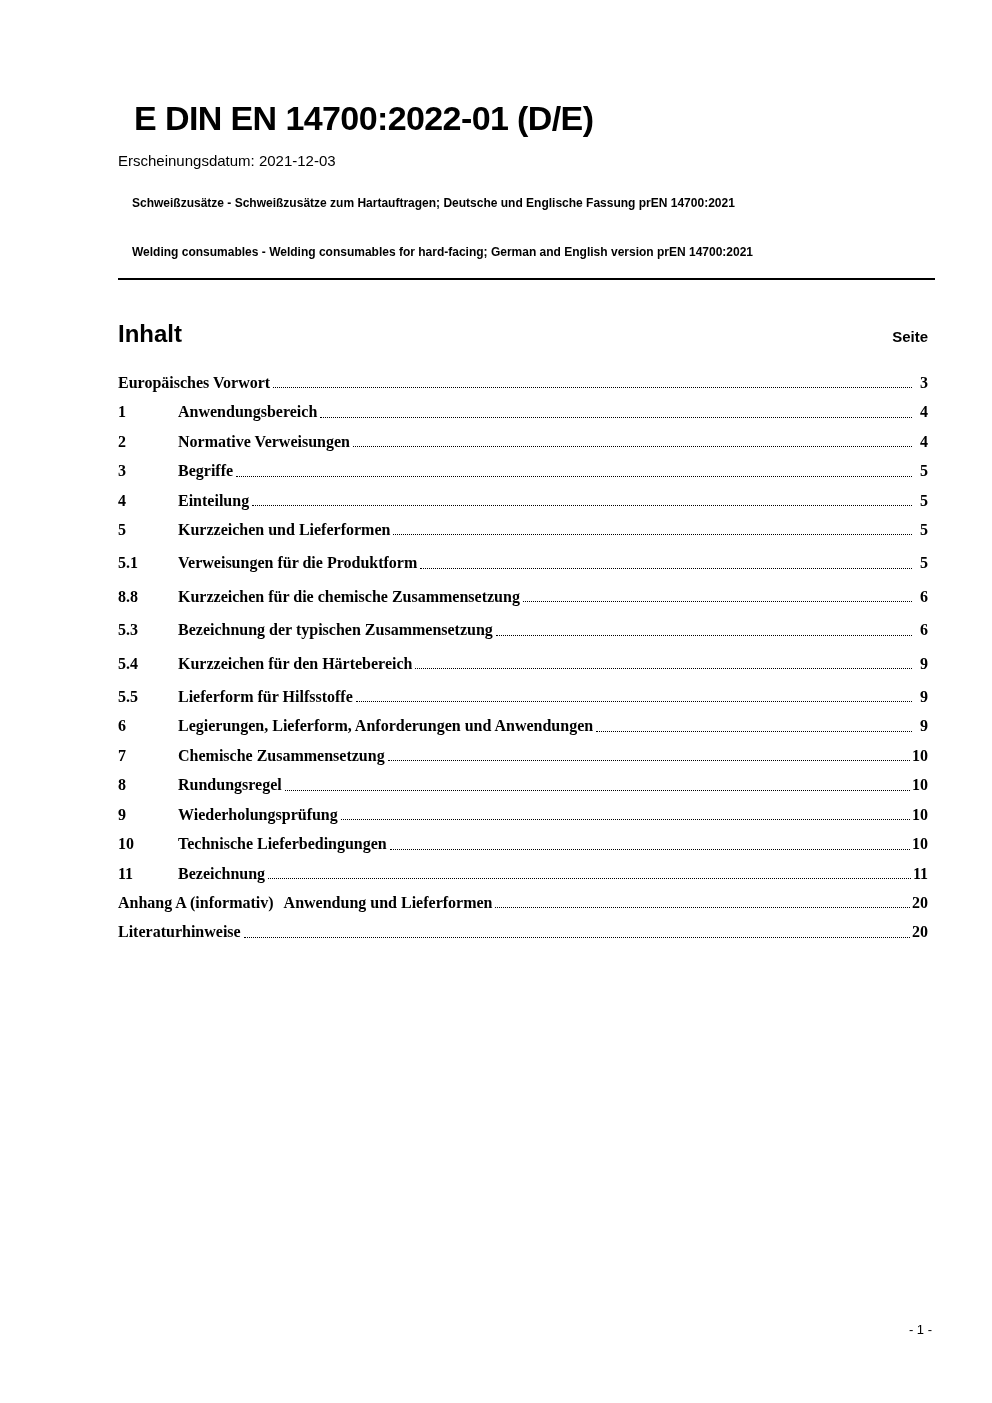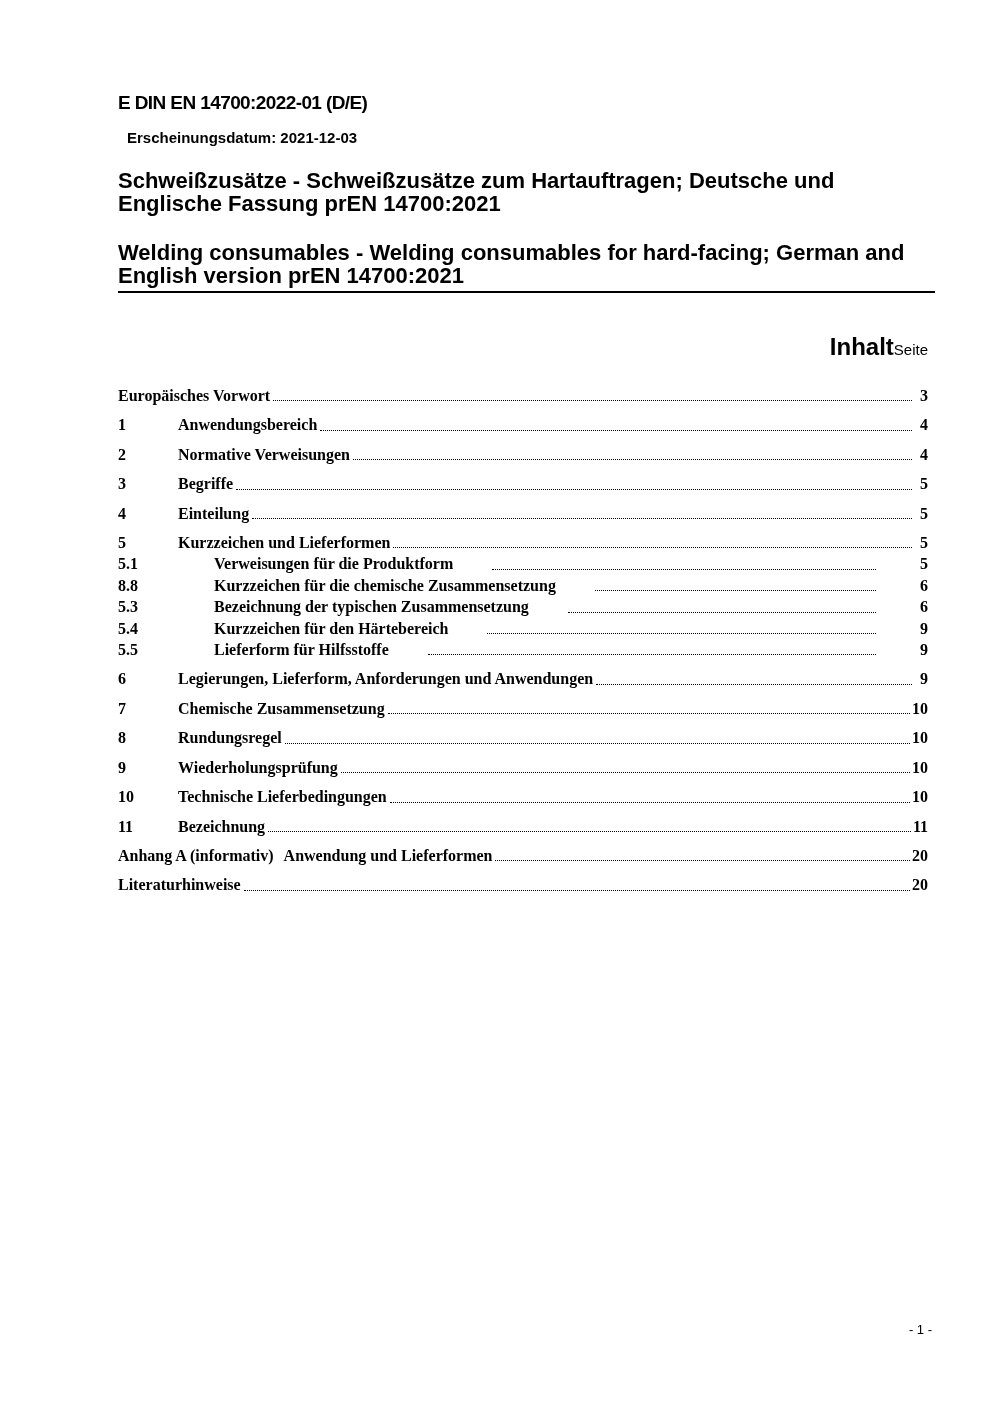--- a/index.html
+++ b/index.html
@@ -15,76 +15,76 @@
     font-family: "Liberation Sans", sans-serif;
     overflow: hidden;
   }
   .page {
     position: absolute;
     left: 118px;
     top: 86px;
     width: 810px;
   }
   .doc-title {
-    font-size: 19px;
+    font-size: 34px;
     line-height: 33px;
     font-weight: bold;
     letter-spacing: -0.6px;
-    margin: 0;
+    margin: 16px;
     white-space: nowrap;
   }
   .pub-date {
     font-size: 15px;
     line-height: 19px;
-    font-weight: bold;
-    margin: 9px;
+    font-weight: normal;
+    margin: 0;
   }
   .subtitle {
-    font-size: 22px;
+    font-size: 12px;
     line-height: 23px;
     font-weight: bold;
-    margin: 0;
+    margin: 14px;
     width: 826px;
   }
   .subtitle.de { margin-top: 22px; }
   .subtitle.en { margin-top: 26px; }
   .rule {
     border: none;
     border-top: 2px solid #000000;
     margin: 4px 0 0 0;
     width: 817px;
   }
   .toc-header {
     display: flex;
-    justify-content: flex-end;
+    justify-content: space-between;
     align-items: baseline;
     margin-top: 40px;
   }
   .toc-heading {
     font-size: 24px;
     line-height: 28px;
     font-weight: bold;
   }
   .toc-page-col-label {
     font-size: 15px;
-    font-weight: normal;
+    font-weight: bold;
   }
   .toc-list {
     margin-top: 26px;
     font-family: "Liberation Serif", serif;
     font-weight: bold;
     font-size: 16px;
     line-height: 18.4px;
   }
   .toc-row {
     display: flex;
     align-items: flex-end;
     margin-top: 11px;
   }
-  .toc-row.sub { margin-top: 3px; gap: 36px; }
+  .toc-row.sub { margin-top: 15px; }
   .toc-row:first-child { margin-top: 0; }
   .toc-num {
     min-width: 60px;
     box-sizing: border-box;
     padding-right: 10px;
     flex-shrink: 0;
     white-space: nowrap;
   }
   .toc-title { white-space: nowrap; }
   .toc-leader {

